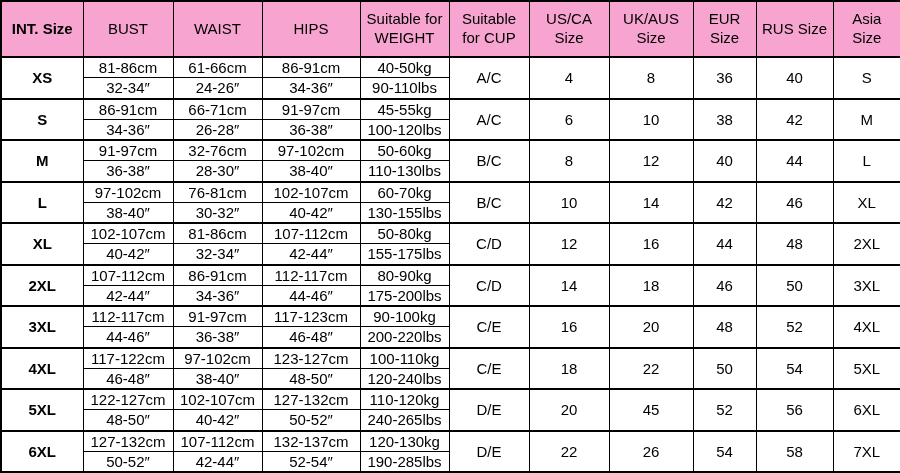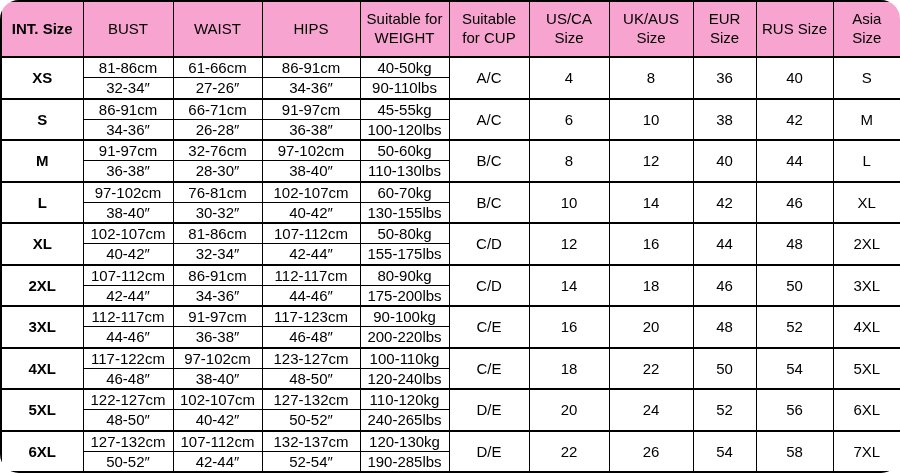--- a/index.html
+++ b/index.html
@@ -5,21 +5,20 @@
     html, body {
       margin: 0;
       padding: 0;
       background: #ffffff;
     }
     .chart-wrap {
       width: 900px;
       height: 473px;
       background: #ffffff;
       overflow: hidden;
-      border-radius: 19px;
     }
     table.size-chart {
       width: 900px;
       height: 473px;
       border-collapse: collapse;
       table-layout: fixed;
       font-family: "Liberation Sans", sans-serif;
       font-size: 15px;
       color: #000000;
       border: 2px solid #000000;
@@ -86,21 +85,21 @@
           <td>40-50kg</td>
           <td rowspan="2">A/C</td>
           <td rowspan="2">4</td>
           <td rowspan="2">8</td>
           <td rowspan="2">36</td>
           <td rowspan="2">40</td>
           <td rowspan="2">S</td>
         </tr>
         <tr class="row-bottom">
           <td>32-34″</td>
-          <td>27-26″</td>
+          <td>24-26″</td>
           <td>34-36″</td>
           <td>90-110lbs</td>
         </tr>
         <tr class="row-top">
           <td rowspan="2" class="size-col">S</td>
           <td>86-91cm</td>
           <td>66-71cm</td>
           <td>91-97cm</td>
           <td>45-55kg</td>
           <td rowspan="2">A/C</td>
@@ -231,21 +230,21 @@
           <td>120-240lbs</td>
         </tr>
         <tr class="row-top">
           <td rowspan="2" class="size-col">5XL</td>
           <td>122-127cm</td>
           <td>102-107cm</td>
           <td>127-132cm</td>
           <td>110-120kg</td>
           <td rowspan="2">D/E</td>
           <td rowspan="2">20</td>
-          <td rowspan="2">24</td>
+          <td rowspan="2">45</td>
           <td rowspan="2">52</td>
           <td rowspan="2">56</td>
           <td rowspan="2">6XL</td>
         </tr>
         <tr class="row-bottom">
           <td>48-50″</td>
           <td>40-42″</td>
           <td>50-52″</td>
           <td>240-265lbs</td>
         </tr>

